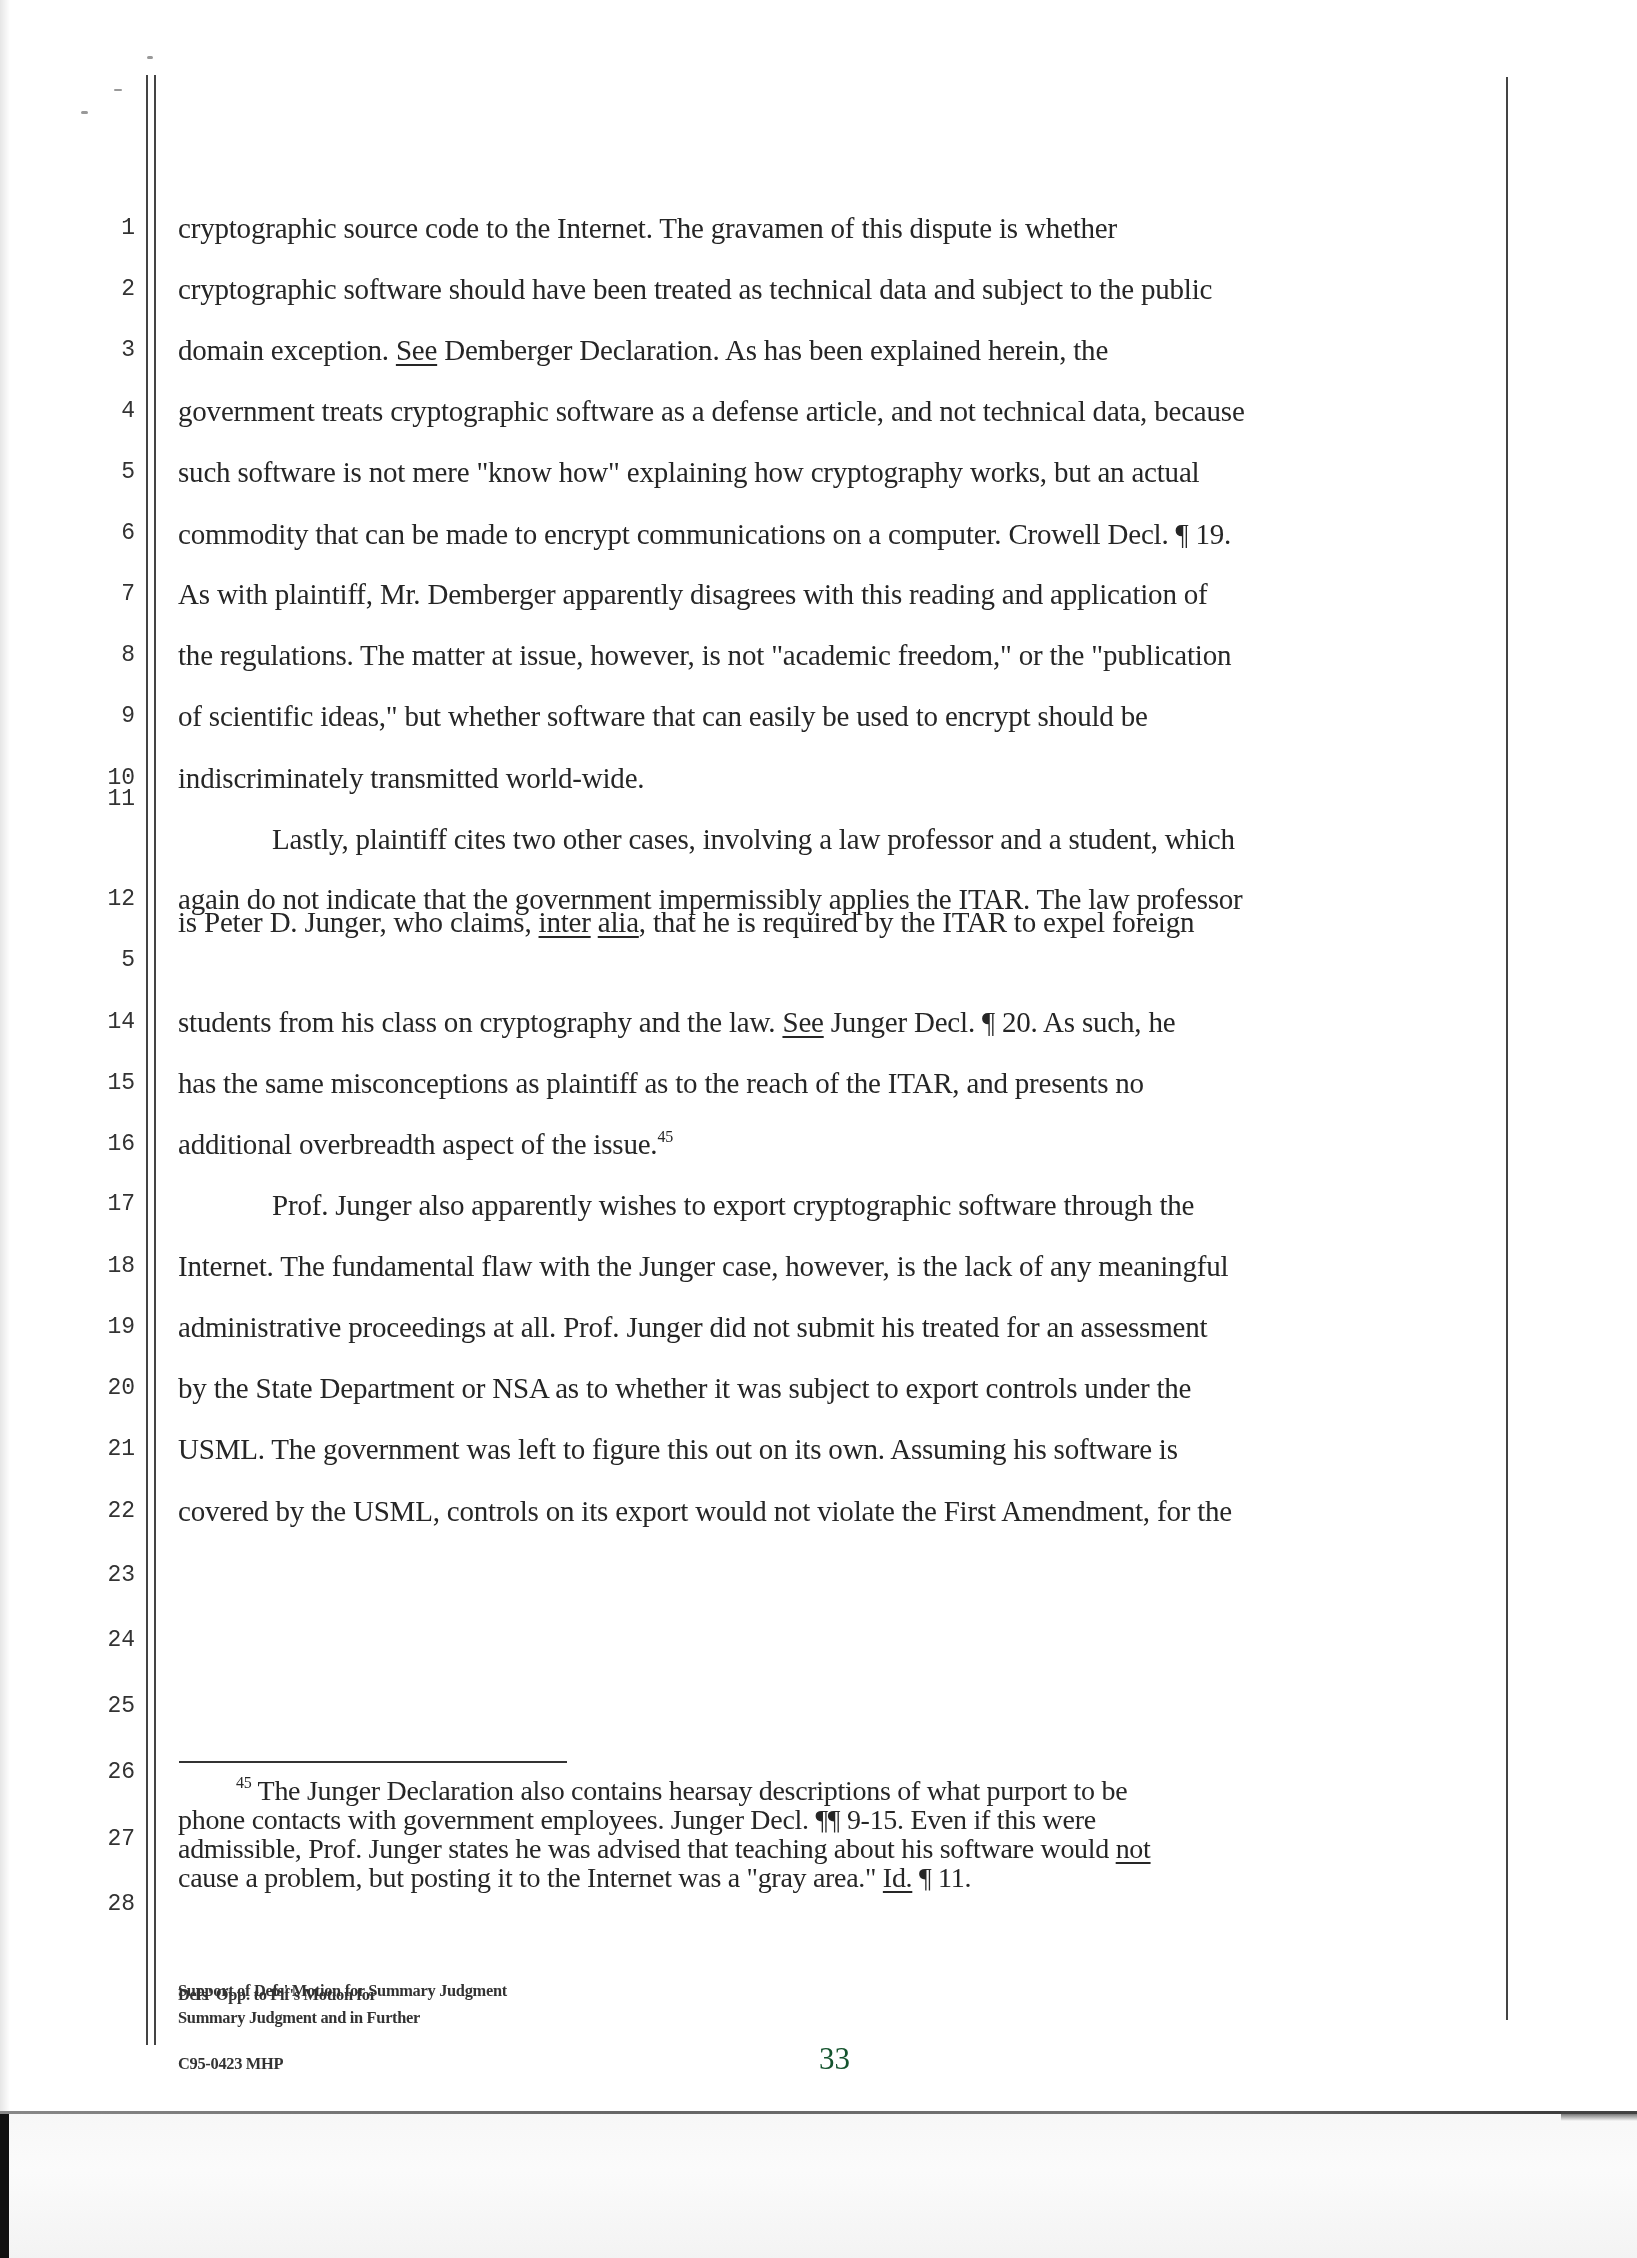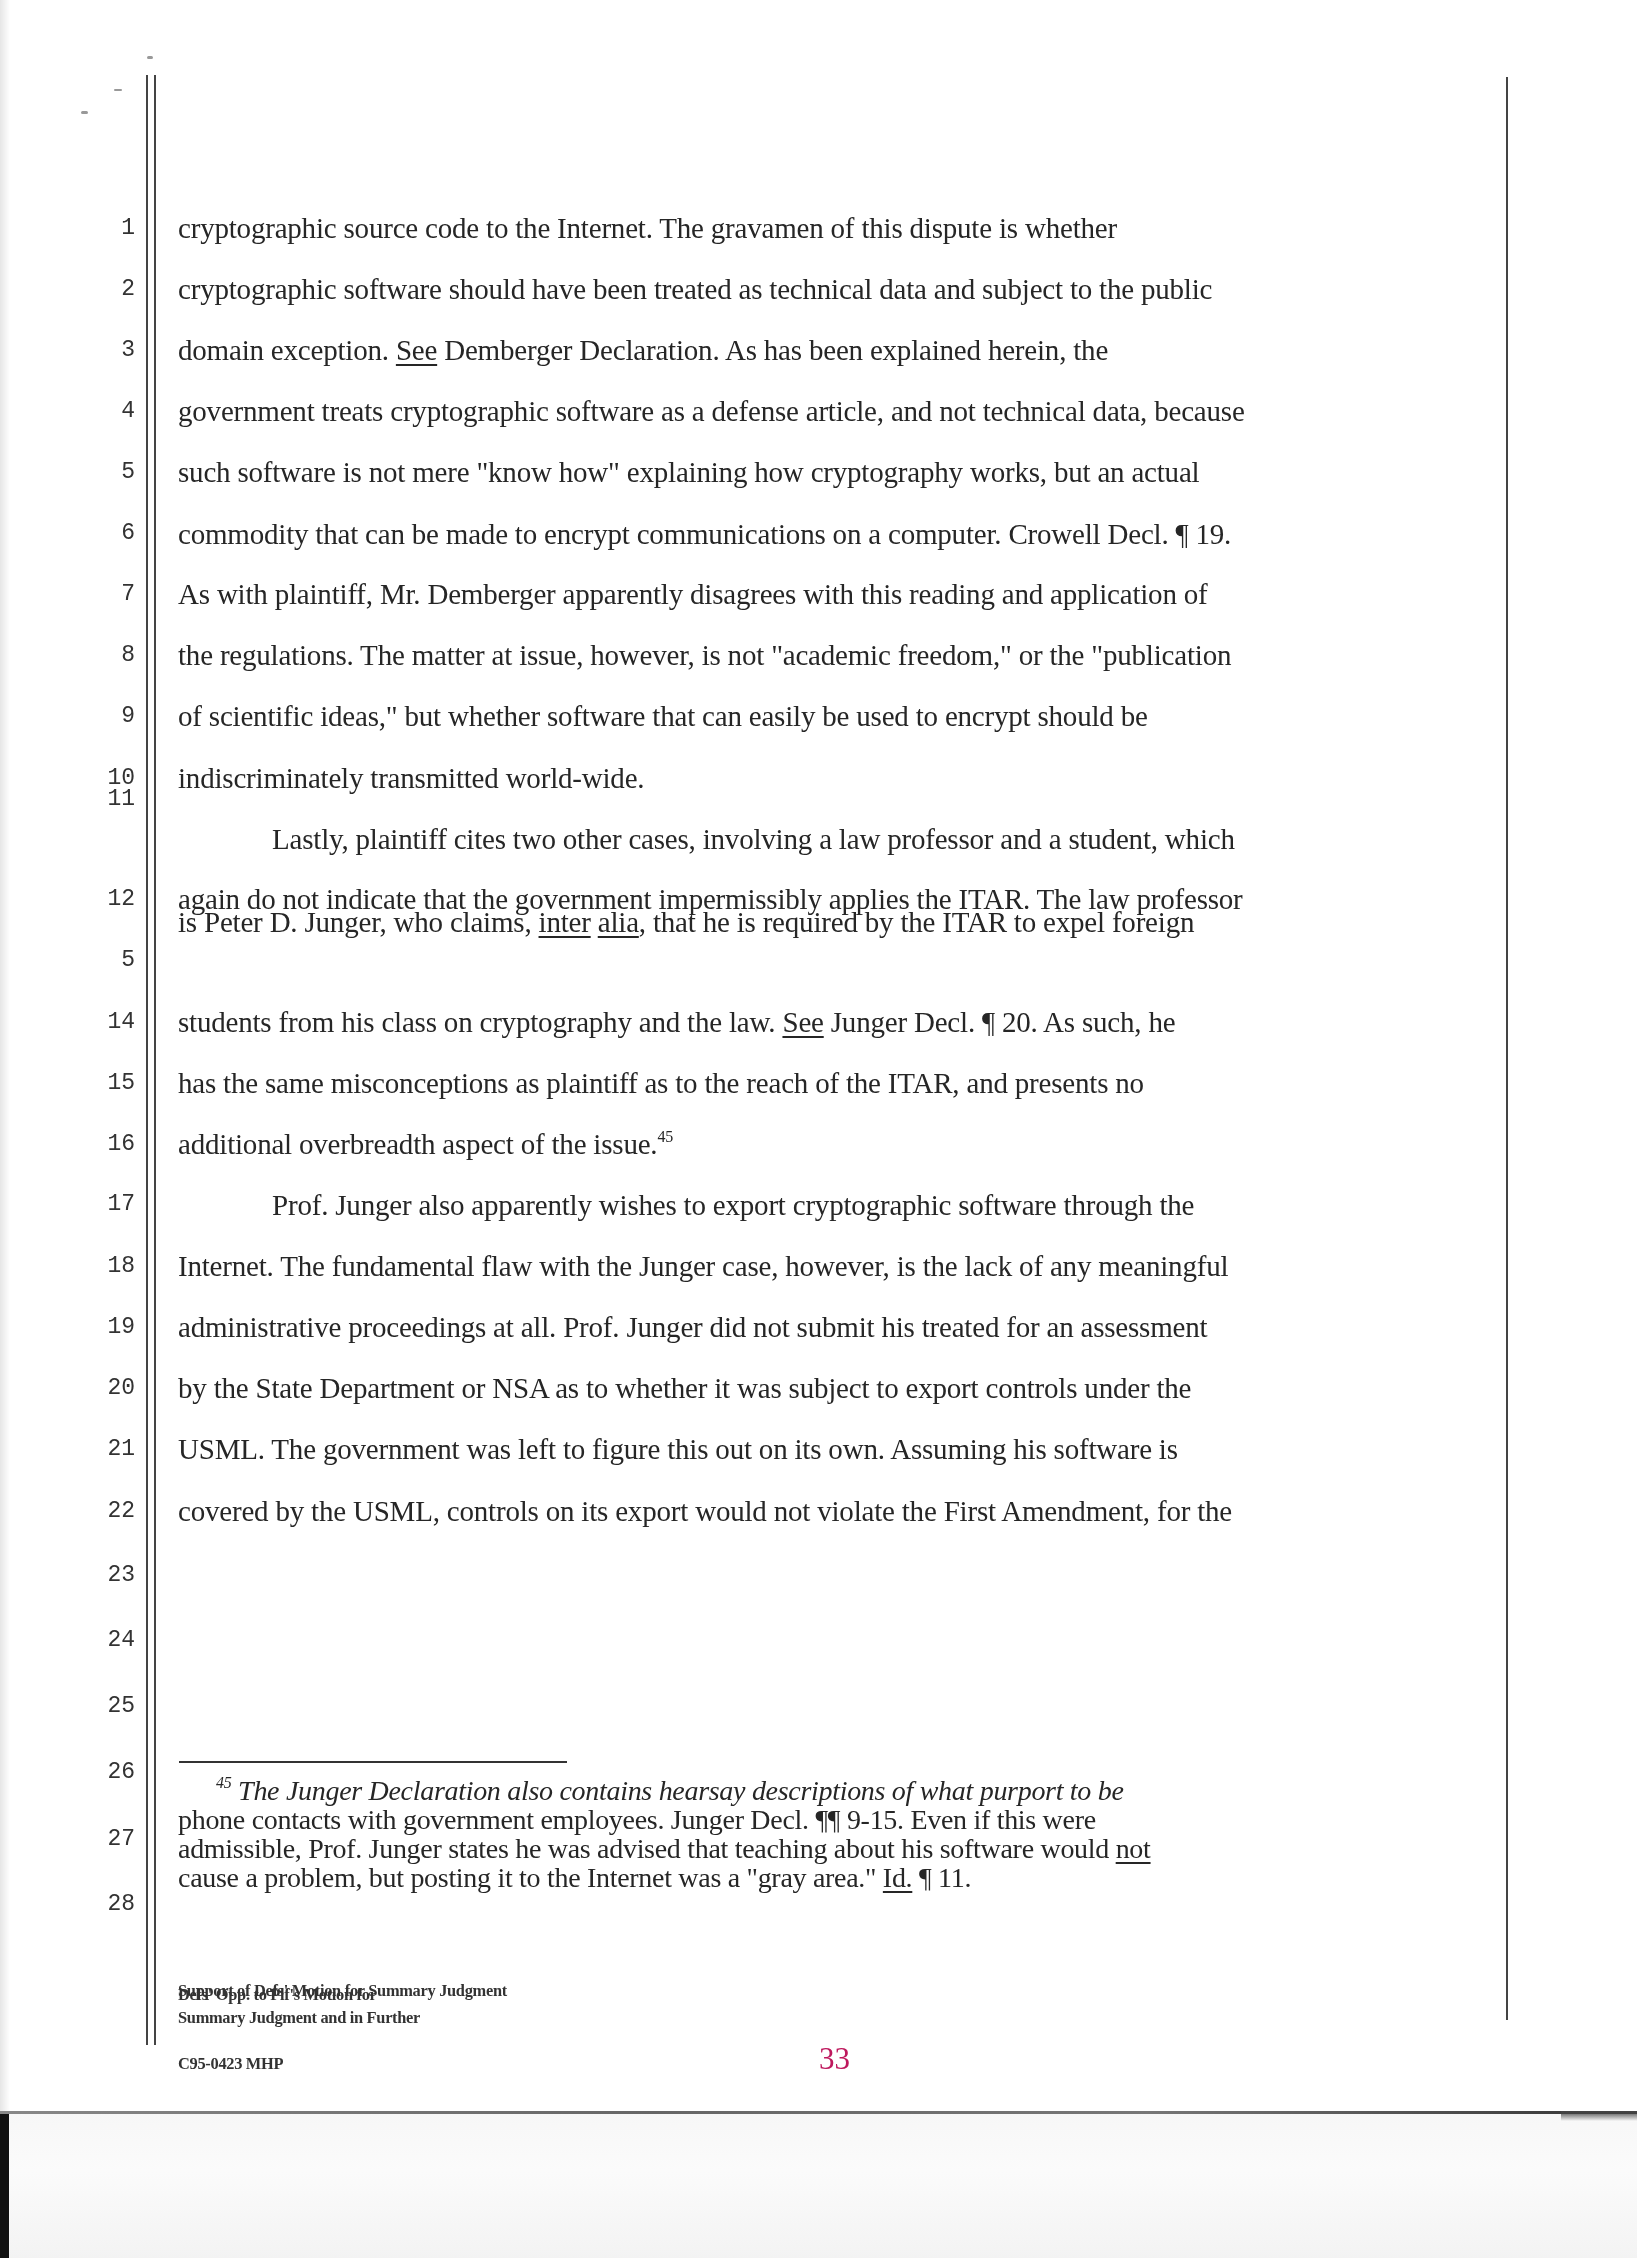--- a/index.html
+++ b/index.html
@@ -39,27 +39,27 @@
     white-space: nowrap; letter-spacing: -0.2px; color: #262626;
   }
   .indent { left: 272px; }
   u { text-decoration-thickness: 1.9px; text-underline-offset: 3.9px; }
   sup { font-size: 16px; line-height: 0; vertical-align: 11.6px; }
   .fn-rule { position: absolute; left: 179px; top: 1761px; width: 388px; height: 1.9px; background: #333; }
   .fn-line {
     position: absolute; left: 178px; font-size: 28px; line-height: 31px;
     white-space: nowrap; letter-spacing: -0.3px; color: #262626;
   }
-  .fn-indent { left: 216px; font-style: italic; }
+  .fn-indent { left: 236px; }
   .footer-line {
     position: absolute; left: 178px; font-size: 16.4px; line-height: 21px;
     white-space: nowrap; color: #333; font-weight: bold; letter-spacing: -0.3px;
   }
   .page-number {
-    position: absolute; left: 819px; top: 2041px; font-size: 31px; color: #be185d;
+    position: absolute; left: 819px; top: 2041px; font-size: 31px; color: #14532d;
   }
   .speck { position: absolute; background: #999; border-radius: 1.9px; }
 </style>
 </head>
 <body>
 
 <div class="scan-left-shadow"></div>
 <div class="speck" style="left:147px;top:56px;width:5.8px;height:2.9px;"></div>
 <div class="speck" style="left:114px;top:89px;width:7.7px;height:1.9px;"></div>
 <div class="speck" style="left:81px;top:111px;width:6.8px;height:2.9px;"></div>

